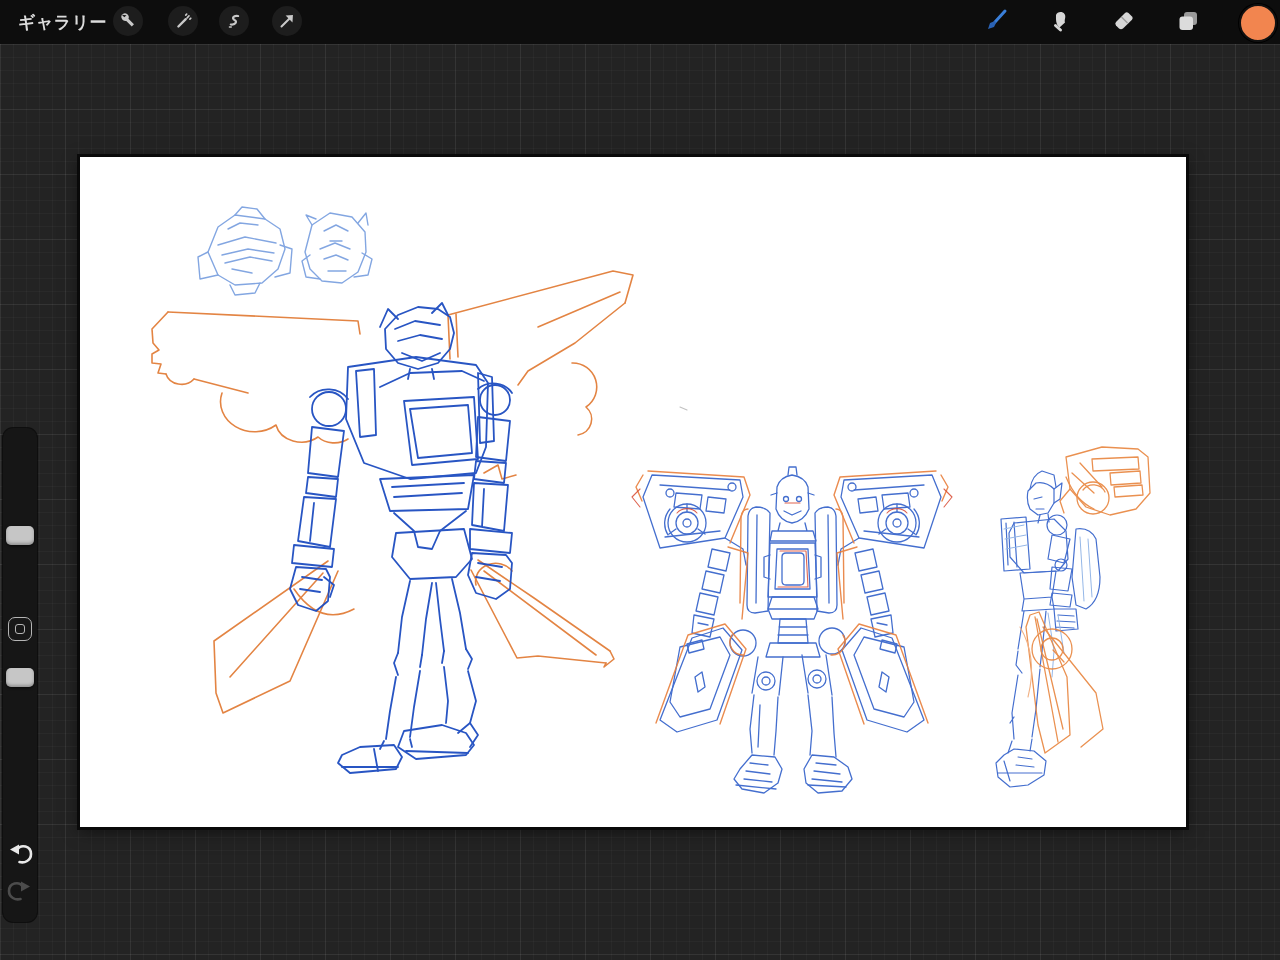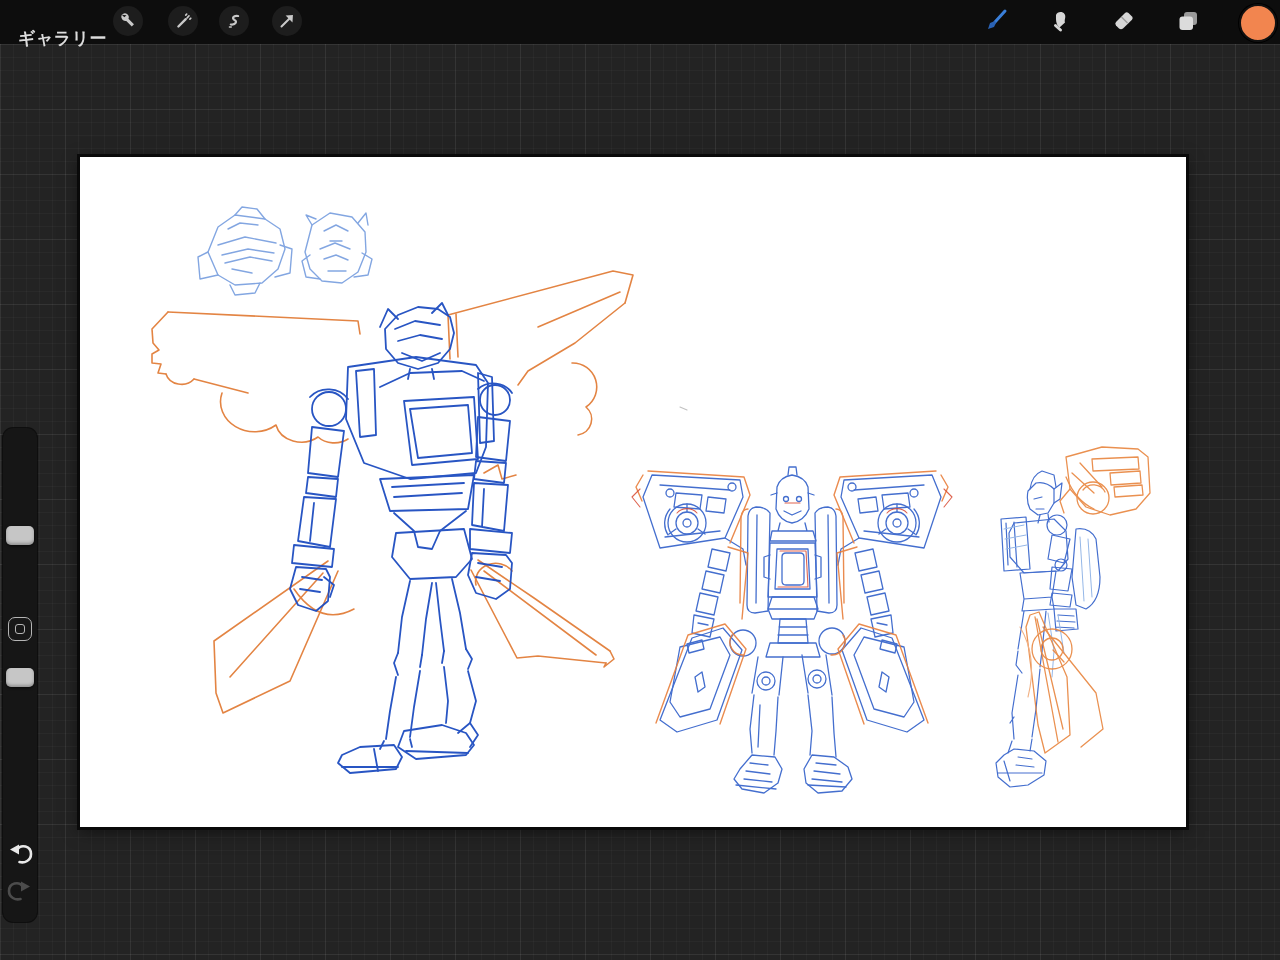--- a/index.html
+++ b/index.html
@@ -1,20 +1,20 @@
 <!DOCTYPE html>
 <html><head>
 <meta charset="utf-8">
 <style>
   html,body{margin:0;padding:0;background:#000;}
   #page-root{position:relative;width:1280px;height:960px;overflow:hidden;
     font-family:"Liberation Sans",sans-serif;background:#232323;}
   
   #topbar{position:absolute;left:0;top:0;width:1280px;height:44px;background:#0d0d0d;z-index:10;}
-  .gallery-btn{position:absolute;left:18px;top:27px;color:#dcdcdc;font-size:17px;font-weight:600;
+  .gallery-btn{position:absolute;left:18px;top:11px;color:#dcdcdc;font-size:17px;font-weight:600;
     letter-spacing:.5px;cursor:default;}
   .tool-btn{position:absolute;top:6px;width:30px;height:30px;border-radius:50%;
     background:#1d1d1d;display:flex;align-items:center;justify-content:center;}
   .tool-btn.flat{background:transparent;}
   .tool-btn svg{display:block;}
   .color-swatch{position:absolute;top:4px;width:34px;height:34px;border-radius:50%;
     border:2px solid #111;box-shadow:0 0 0 1px #000;}
   
   #workspace{position:absolute;left:0;top:44px;width:1280px;height:916px;background-color:#232323;
     background-image:

